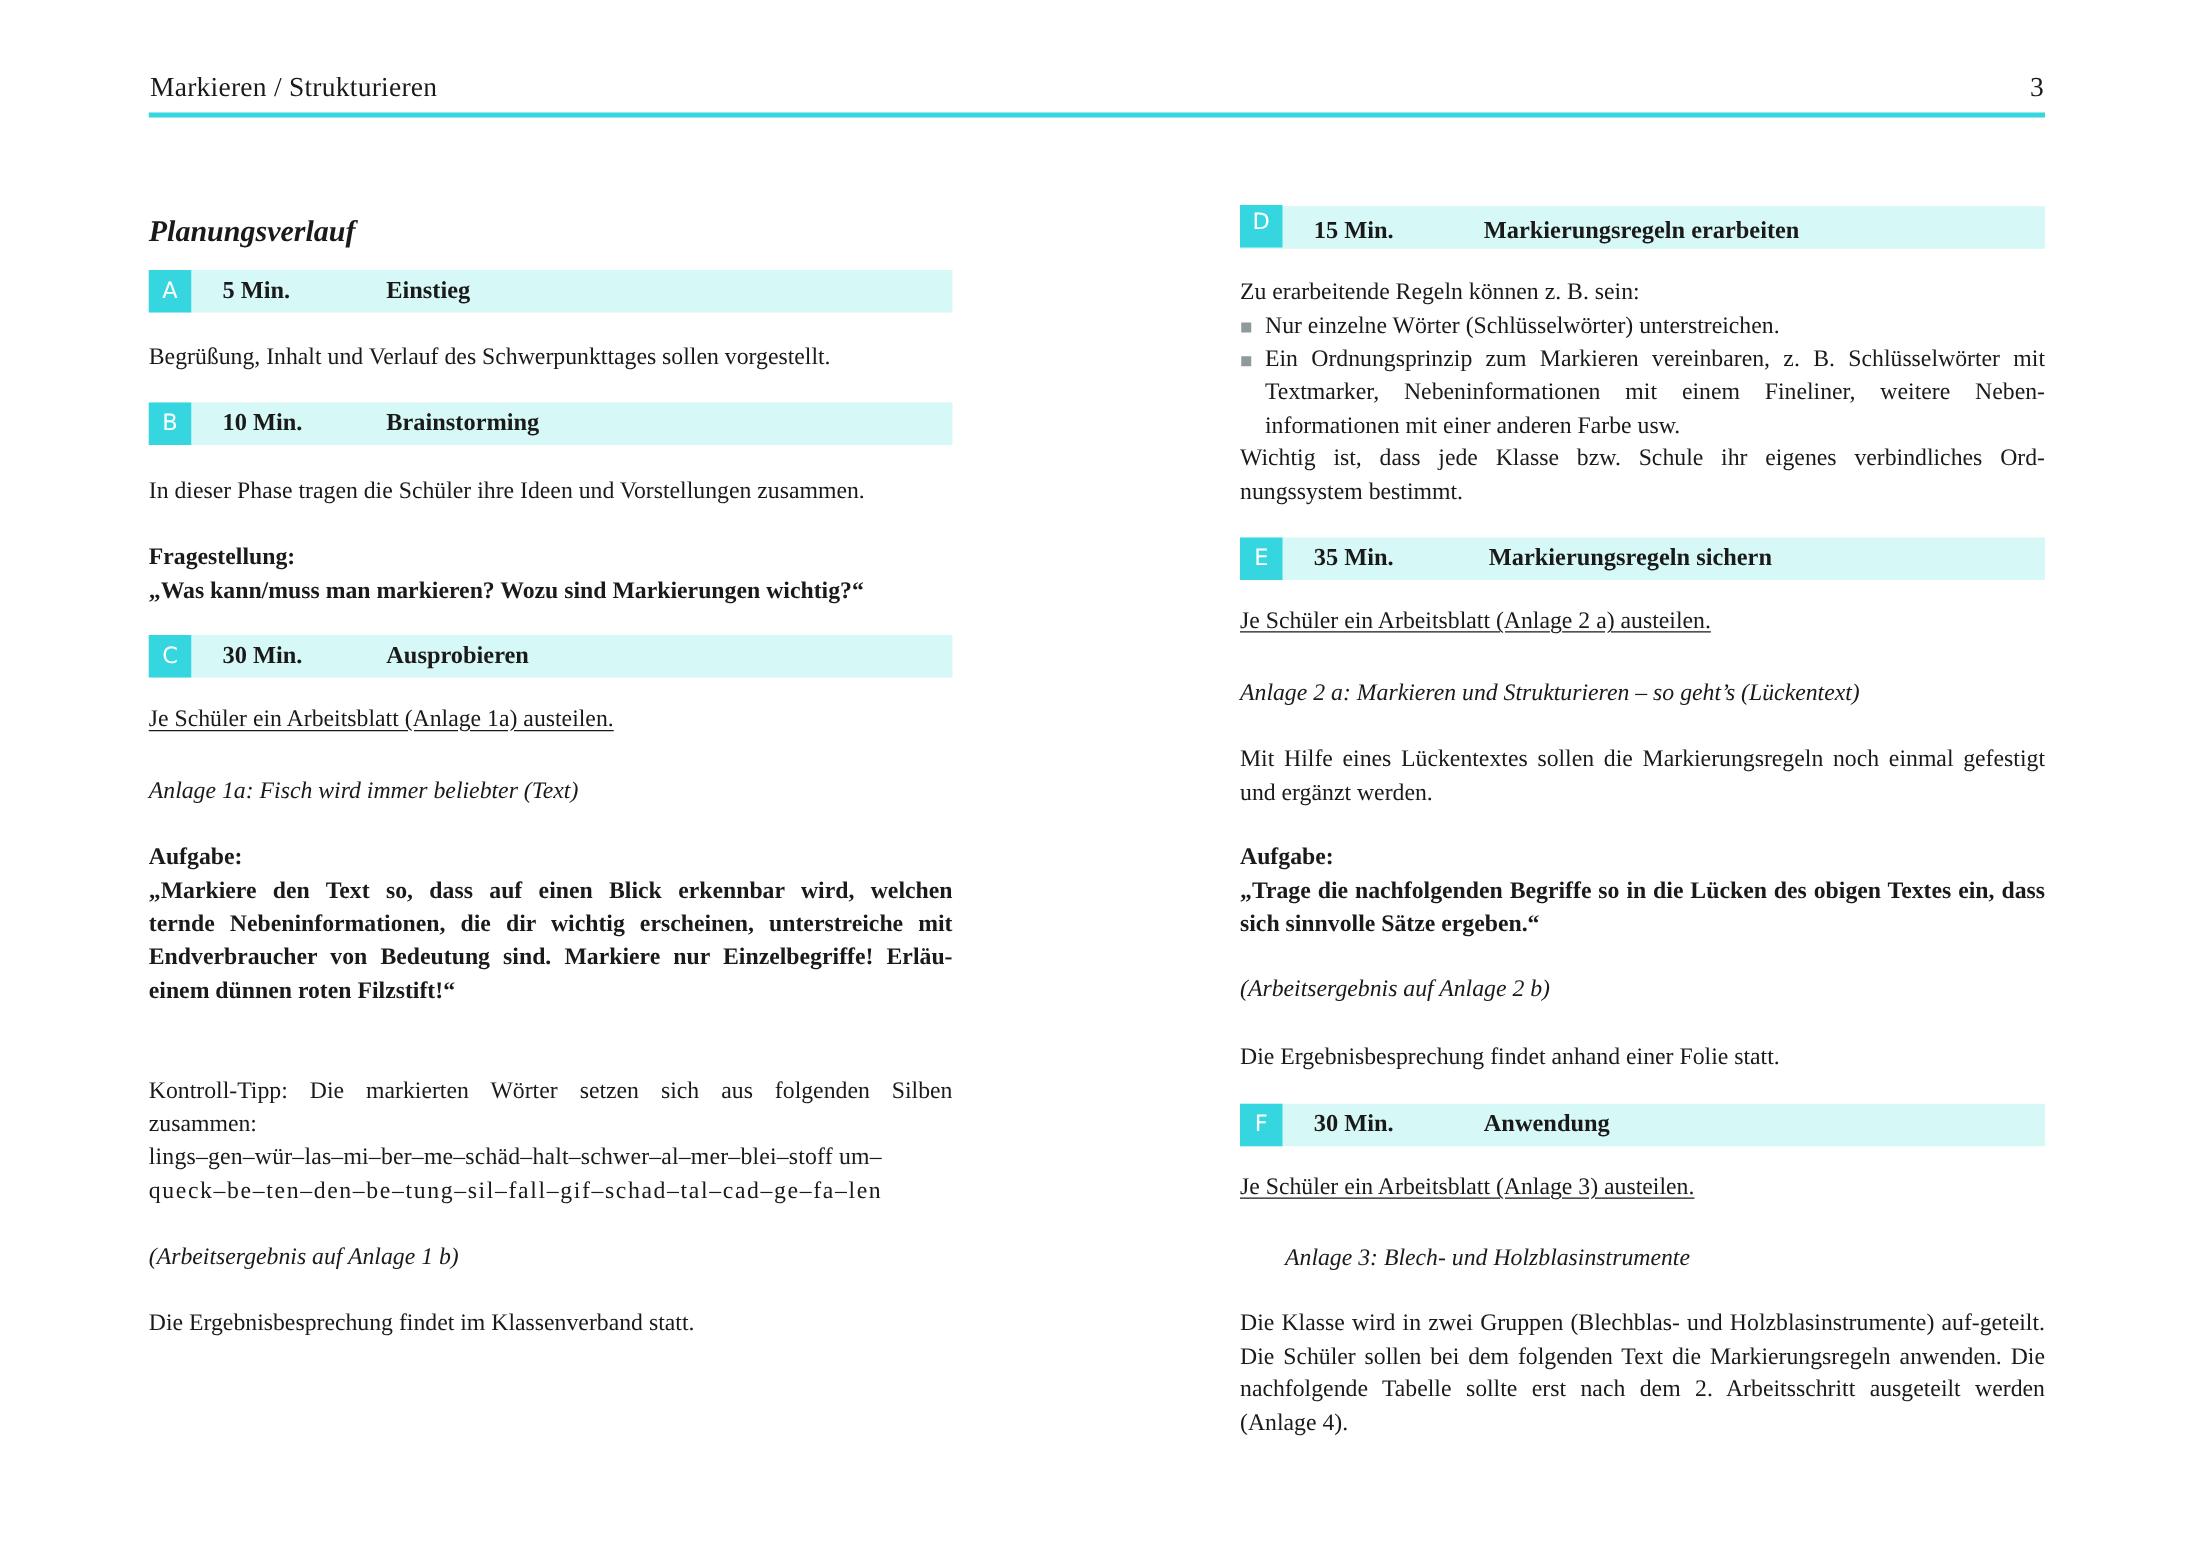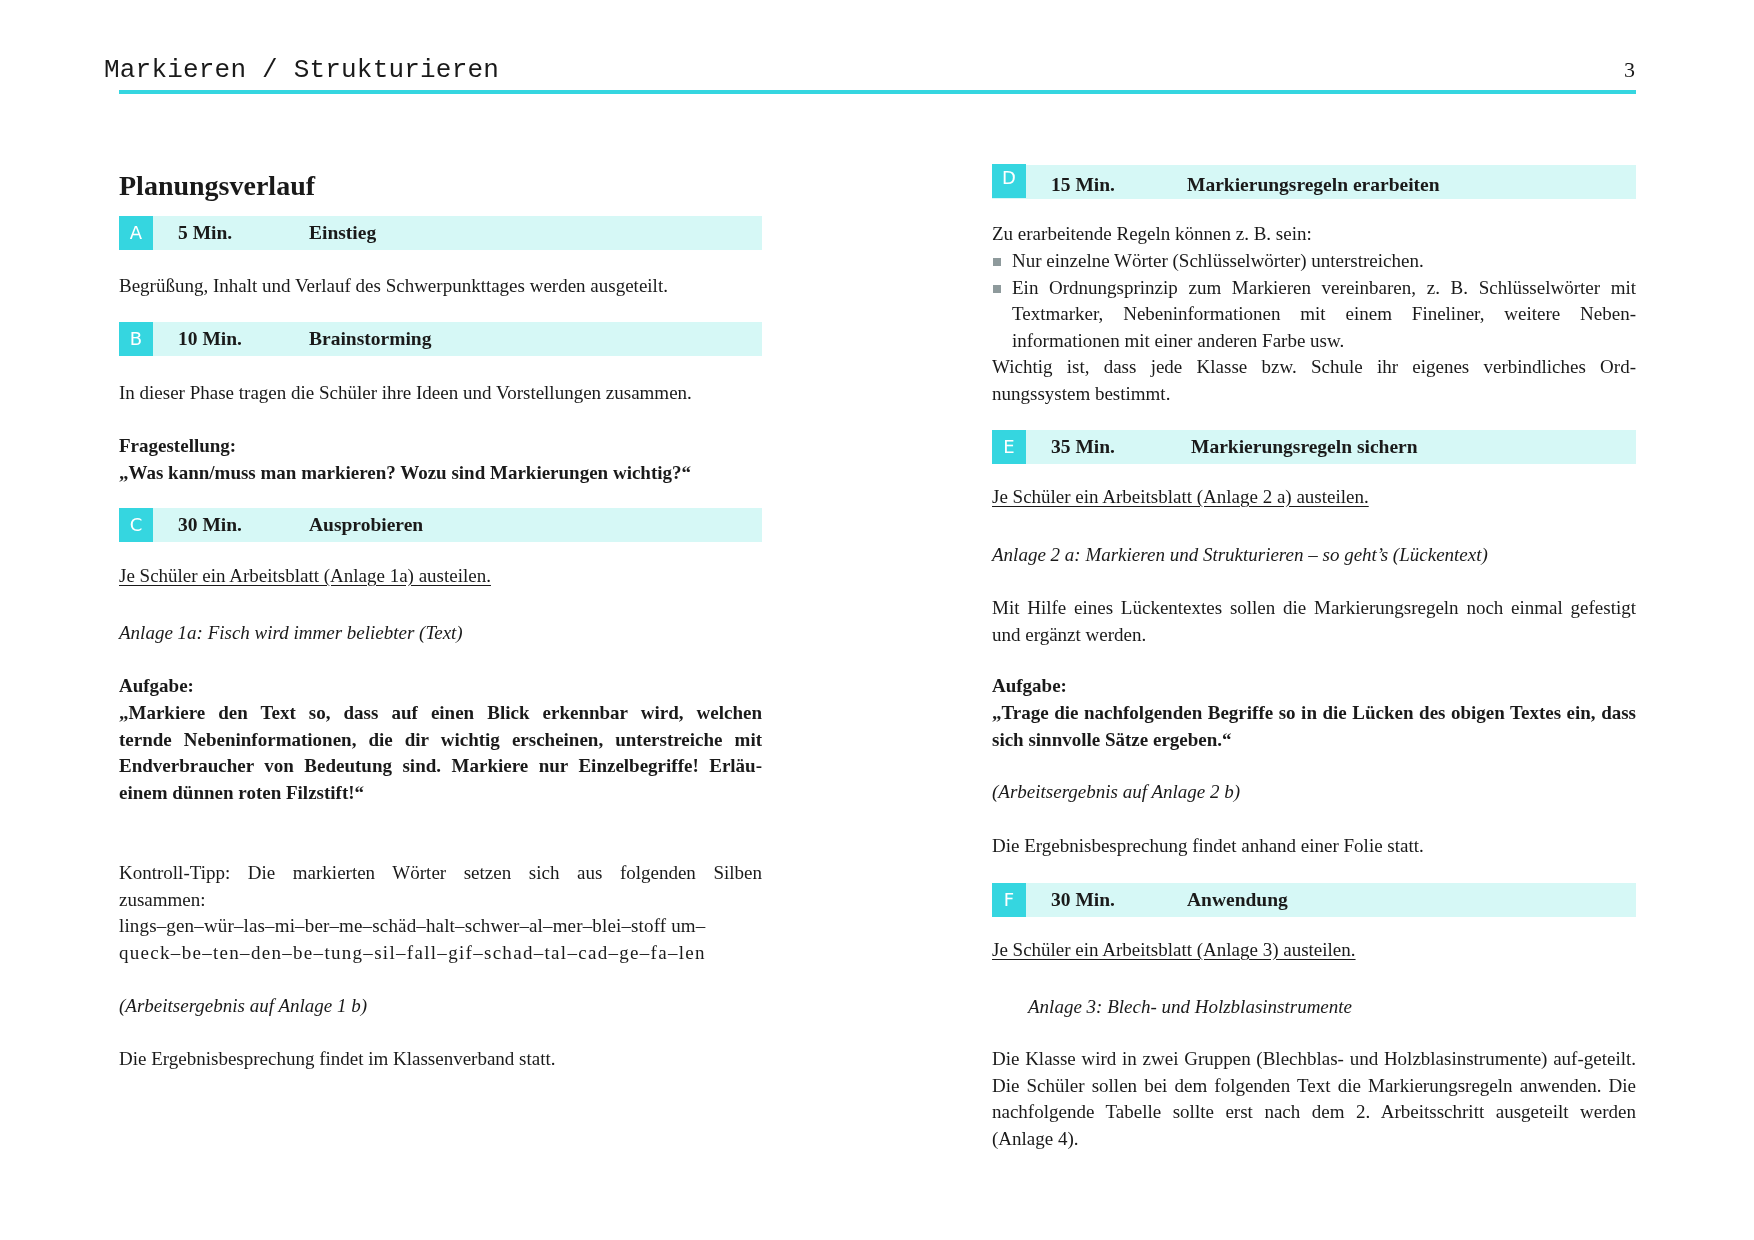--- a/index.html
+++ b/index.html
@@ -2,42 +2,42 @@
 <html><head>
 <meta charset="utf-8">
 <style>
   html, body { margin: 0; padding: 0; background: #ffffff; }
   body {
     width: 1754px; height: 1240px; position: relative; overflow: hidden;
     font-family: "DejaVu Serif", "Liberation Serif", serif;
     color: #1a1a1a;
   }
   .header-title {
-    position: absolute; left: 104px; top: 56px;
-    font-size: 26px; line-height: 28px; letter-spacing: 0.2px;
-    font-family: Liberation Mono, monospace;
+    position: absolute; left: 120px; top: 56px;
+    font-size: 22px; line-height: 28px; letter-spacing: 0.2px;
+    font-family: Liberation Serif, serif;
   }
   .page-number {
     position: absolute; left: 1624px; top: 56px;
     font-size: 22px; line-height: 28px;
     font-family: "Liberation Serif", "DejaVu Serif", serif;
   }
   .header-rule {
     position: absolute; left: 119px; top: 90px; width: 1517px; height: 4px;
     background: #35d6e0;
   }
   .col {
     position: absolute; top: 0;
     font-family: "Liberation Serif", "DejaVu Serif", serif;
     font-size: 19px; line-height: 26.5px;
   }
   .col-left { left: 119px; width: 643px; }
   .col-right { left: 992px; width: 644px; }
   .blk { position: absolute; left: 0; width: 100%; }
-  .section-title { font-weight: bold; font-size: 28px; }
+  .section-title { font-weight: bold; font-size: 24px; font-style: italic; }
   .phase-bar {
     position: absolute; left: 0; width: 100%; height: 34px;
     background: #d6f8f6;
   }
   .phase-letter {
     position: absolute; left: 0; top: 0; width: 34px; height: 34px;
     background: #35d6e0; color: #ffffff;
     font-family: "DejaVu Sans", "Liberation Sans", sans-serif;
     font-size: 18px; line-height: 34px; text-align: center; font-weight: normal;
   }
@@ -71,21 +71,21 @@
 <div class="header-rule"></div>
 
 <div class="col col-left">
   <div class="blk section-title" style="top:173px;">Planungsverlauf</div>
 
   <div class="phase-bar" style="top:216px;">
     <div class="phase-letter">A</div>
     <div class="phase-time">5 Min.</div>
     <div class="phase-title" style="left:190px;">Einstieg</div>
   </div>
-  <div class="blk" style="top:273px;">Begrüßung, Inhalt und Verlauf des Schwerpunkttages werden ausgeteilt.</div>
+  <div class="blk" style="top:273px;">Begrüßung, Inhalt und Verlauf des Schwerpunkttages sollen vorgestellt.</div>
 
   <div class="phase-bar" style="top:322px;">
     <div class="phase-letter">B</div>
     <div class="phase-time">10 Min.</div>
     <div class="phase-title" style="left:190px;">Brainstorming</div>
   </div>
   <div class="blk" style="top:380px;">In dieser Phase tragen die Schüler ihre Ideen und Vorstellungen zusammen.</div>
   <div class="blk bold" style="top:433px;">Fragestellung:</div>
   <div class="blk bold" style="top:460px;">„Was kann/muss man markieren? Wozu sind Markierungen wichtig?“</div>
 

